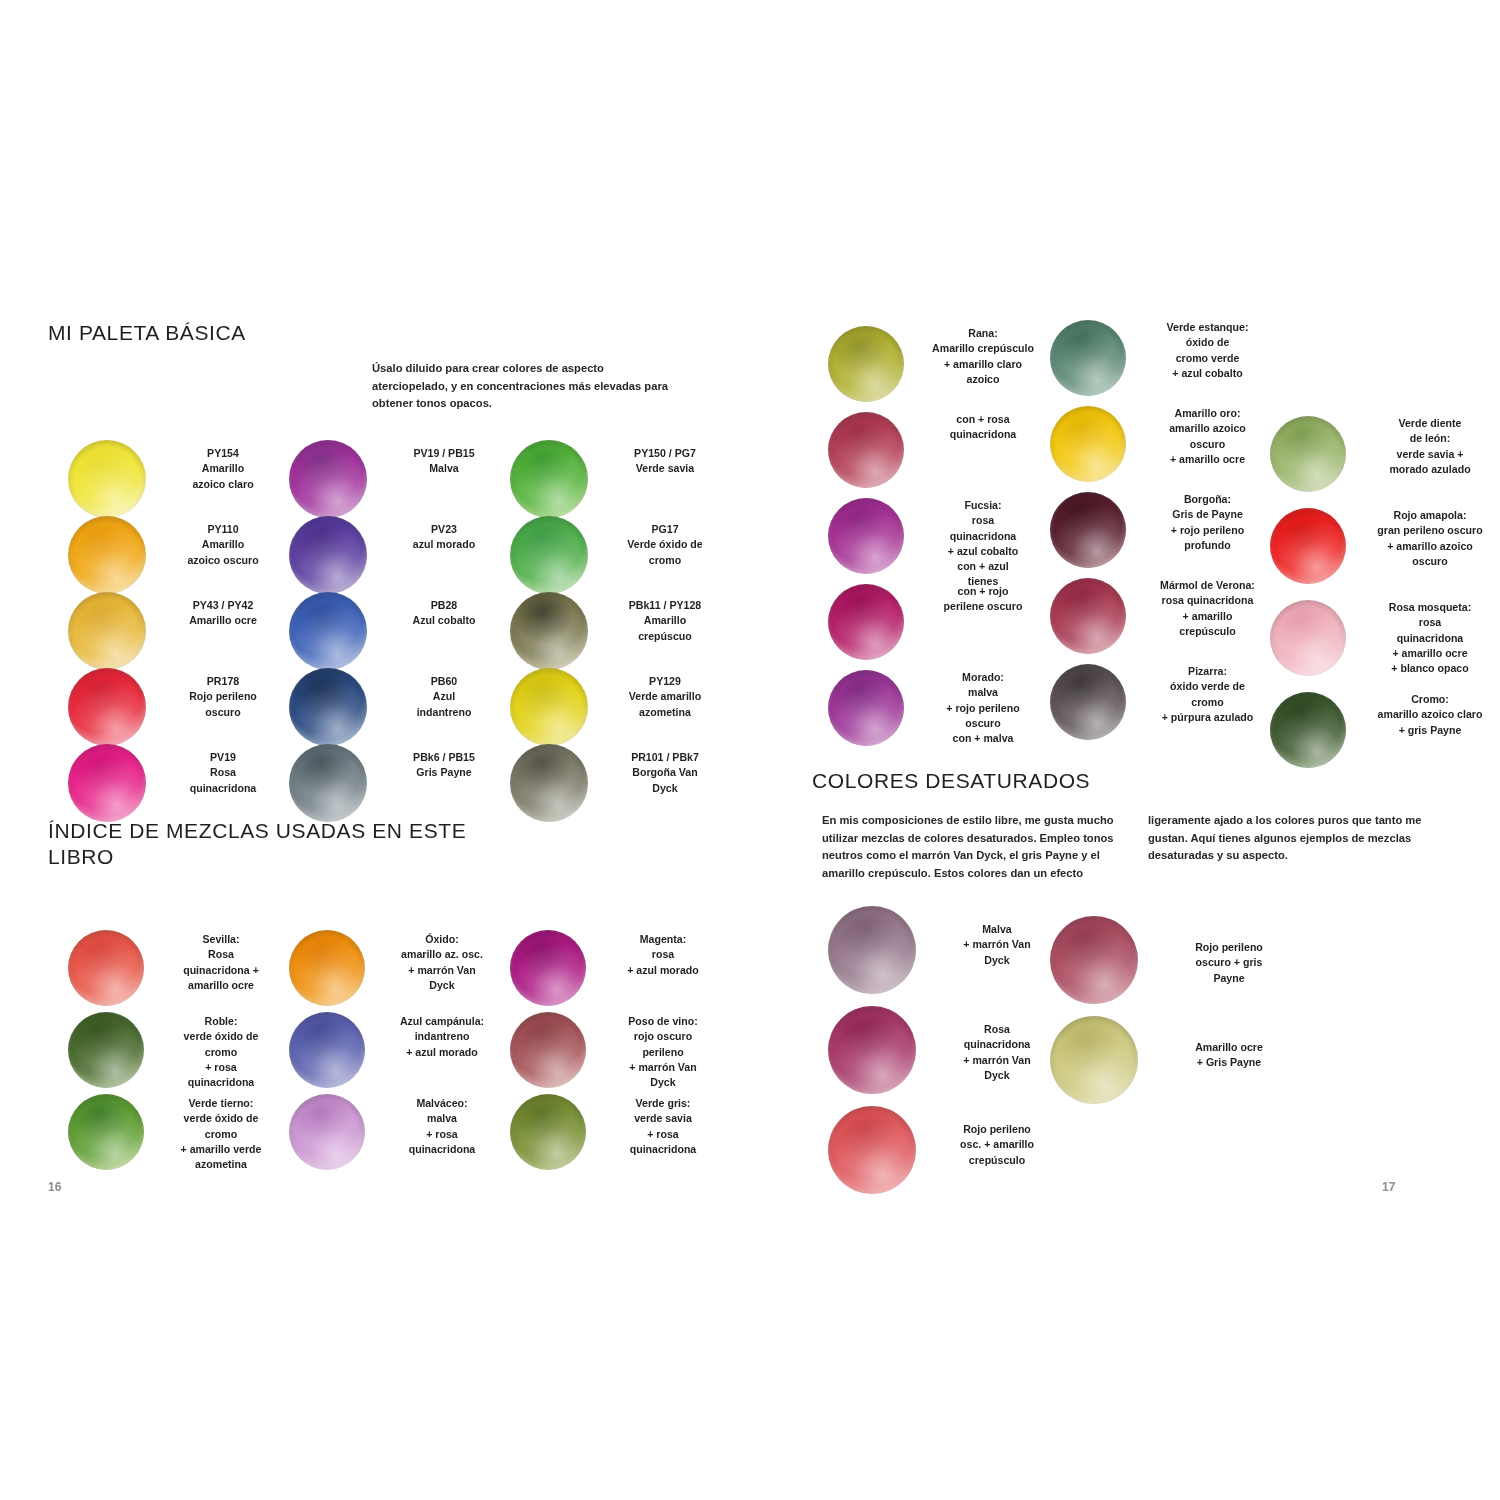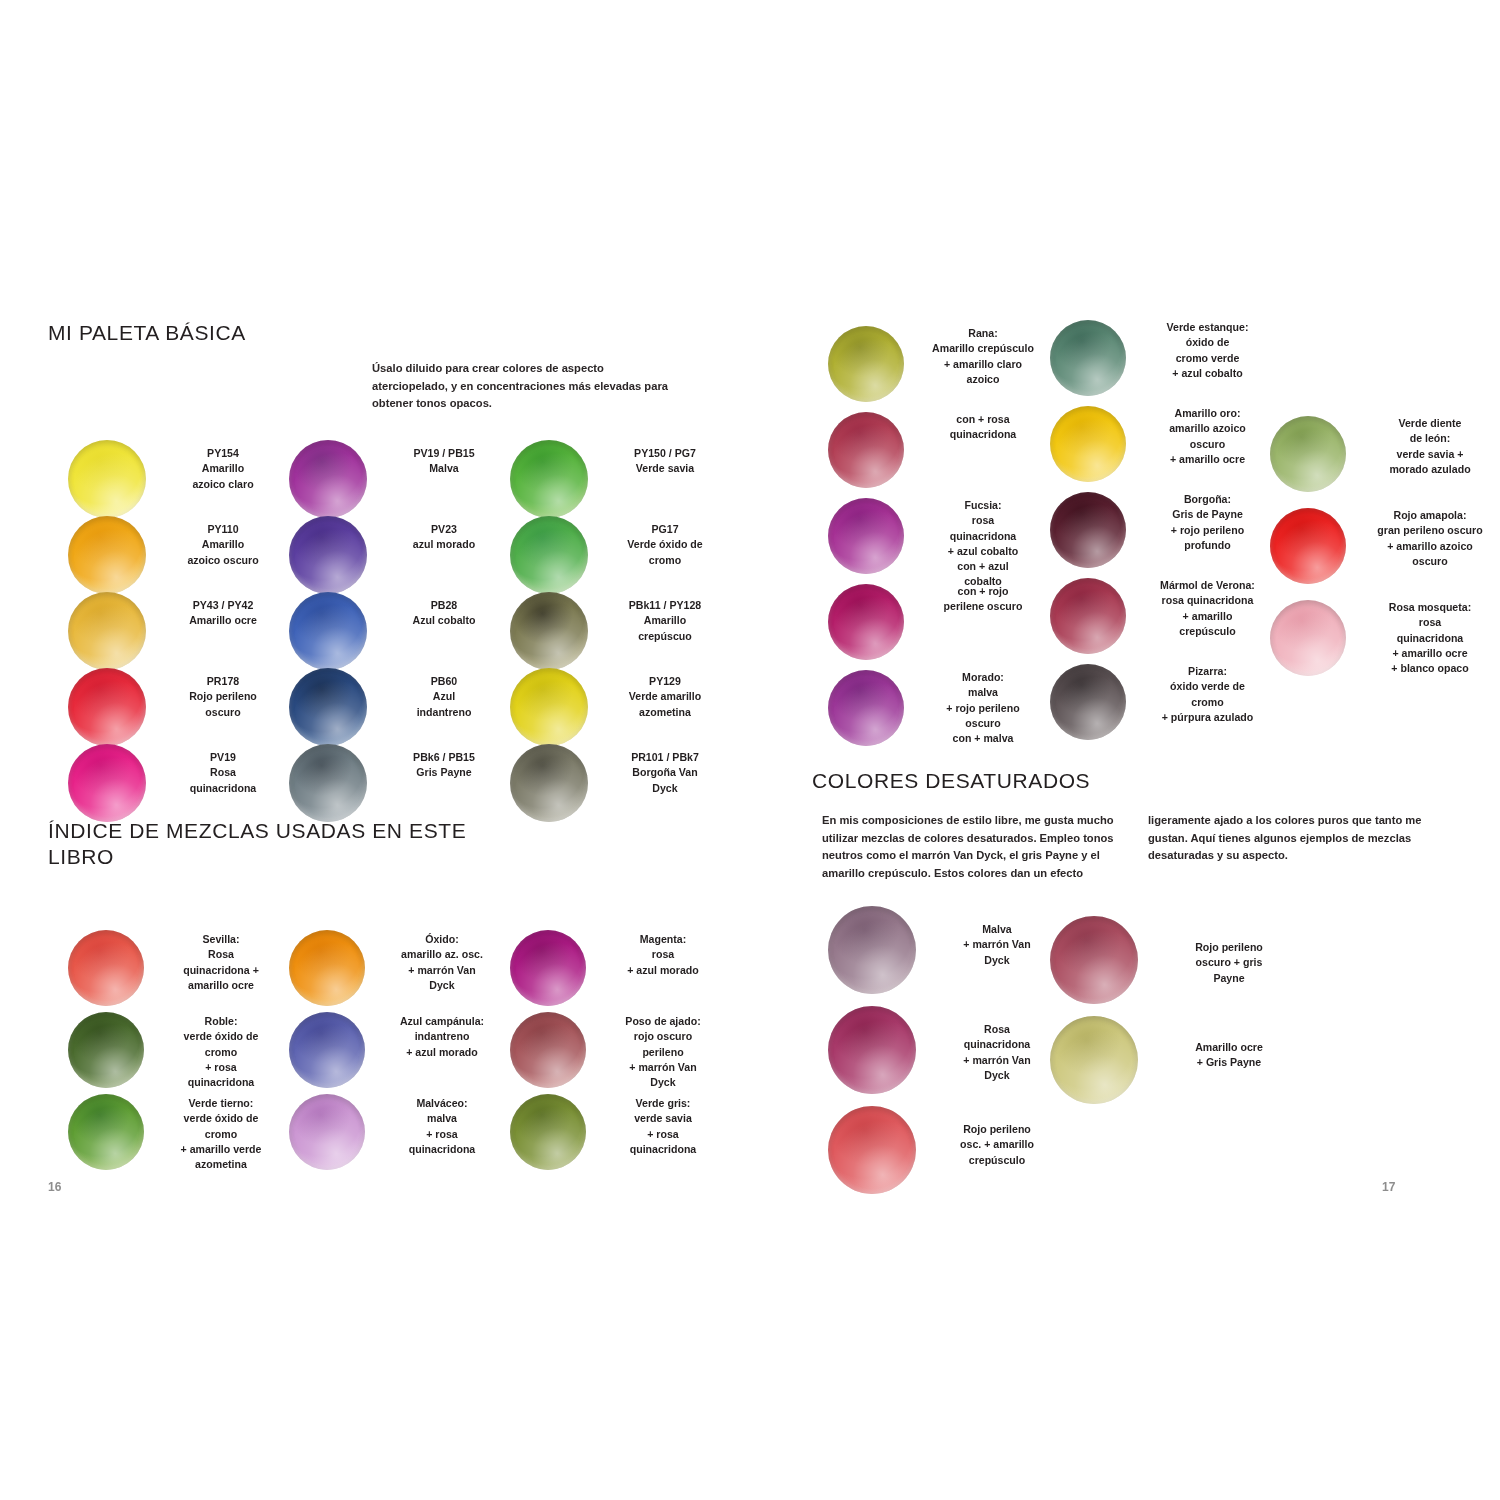--- a/index.html
+++ b/index.html
@@ -367,21 +367,21 @@
                 <span class="ln">+ azul morado</span>
               </div>
             </div>
           </div>
           <div class="swrow" style="height: 82px;">
             <div style="width: 90px; flex: 0 0 auto;">
               <div class="dot" style="width: 76px; height: 76px; background: radial-gradient(circle at 42% 28%, rgb(139, 65, 70) 0%, rgb(165, 85, 90) 42%, rgb(165, 85, 90) 58%, rgb(227, 171, 166) 92%);"></div>
             </div>
             <div style="flex: 1 1 auto; padding-top: 2px;">
               <div class="lbl" style="width: 126px;">
-                <b>Poso de ajado:</b>
+                <b>Poso de vino:</b>
                 <span class="ln">rojo oscuro</span>
                 <span class="ln">perileno</span>
                 <span class="ln">+ marrón Van</span>
                 <span class="ln">Dyck</span>
               </div>
             </div>
           </div>
           <div class="swrow" style="height: 82px;">
             <div style="width: 90px; flex: 0 0 auto;">
               <div class="dot" style="width: 76px; height: 76px; background: radial-gradient(circle at 42% 28%, rgb(93, 114, 38) 0%, rgb(121, 143, 52) 42%, rgb(121, 143, 52) 58%, rgb(167, 180, 94) 92%);"></div>
@@ -433,21 +433,21 @@
             <div style="width: 90px; flex: 0 0 auto;">
               <div class="dot" style="width: 76px; height: 76px; background: radial-gradient(circle at 42% 28%, rgb(138, 34, 128) 0%, rgb(166, 50, 149) 42%, rgb(166, 50, 149) 58%, rgb(201, 126, 187) 92%);"></div>
             </div>
             <div style="flex: 1 1 auto; padding-top: 0px;">
               <div class="lbl" style="width: 130px;">
                 <b>Fucsia:</b>
                 <span class="ln">rosa</span>
                 <span class="ln">quinacridona</span>
                 <span class="ln">+ azul cobalto</span>
                 <span class="ln">con + azul</span>
-                <span class="ln">cobalto</span>
+                <span class="ln">tienes</span>
               </div>
             </div>
           </div>
           <div class="swrow" style="height: 86px;">
             <div style="width: 90px; flex: 0 0 auto;">
               <div class="dot" style="width: 76px; height: 76px; background: radial-gradient(circle at 42% 28%, rgb(153, 15, 85) 0%, rgb(181, 31, 106) 42%, rgb(181, 31, 106) 58%, rgb(224, 134, 173) 92%);"></div>
             </div>
             <div style="flex: 1 1 auto; padding-top: 0px;">
               <div class="lbl" style="width: 130px;">
                 <span class="ln">con + rojo</span>
@@ -571,20 +571,32 @@
             <div style="flex: 1 1 auto; padding-top: 0px;">
               <div class="lbl" style="width: 140px;">
                 <b>Rosa mosqueta:</b>
                 <span class="ln">rosa</span>
                 <span class="ln">quinacridona</span>
                 <span class="ln">+ amarillo ocre</span>
                 <span class="ln">+ blanco opaco</span>
               </div>
             </div>
           </div>
+          <div class="swrow" style="height: 92px;">
+            <div style="width: 90px; flex: 0 0 auto;">
+              <div class="dot" style="width: 76px; height: 76px; background: radial-gradient(circle at 42% 28%, rgb(43, 67, 32) 0%, rgb(63, 90, 48) 42%, rgb(63, 90, 48) 58%, rgb(145, 173, 124) 92%);"></div>
+            </div>
+            <div style="flex: 1 1 auto; padding-top: 0px;">
+              <div class="lbl" style="width: 140px;">
+                <b>Cromo:</b>
+                <span class="ln">amarillo azoico claro</span>
+                <span class="ln">+ gris Payne</span>
+              </div>
+            </div>
+          </div>
         </div>
       </div>
 
     <h1 class="section-title" style="position:absolute;left:62px;top:768px;width:460px;">COLORES DESATURADOS</h1>
 
     <div class="body-col" style="position:absolute;left:72px;top:812px;width:310px;">En mis composiciones de estilo libre, me gusta mucho utilizar mezclas de colores desaturados. Empleo tonos neutros como el marrón Van Dyck, el gris Payne y el amarillo crepúsculo. Estos colores dan un efecto</div>
 
     <div class="body-col" style="position:absolute;left:398px;top:812px;width:300px;">ligeramente ajado a los colores puros que tanto me gustan. Aquí tienes algunos ejemplos de mezclas desaturadas y su aspecto.</div>
 
     <div class="grid" id="desat-grid" style="left:0px;top:0px;width:750px;height:0;">

